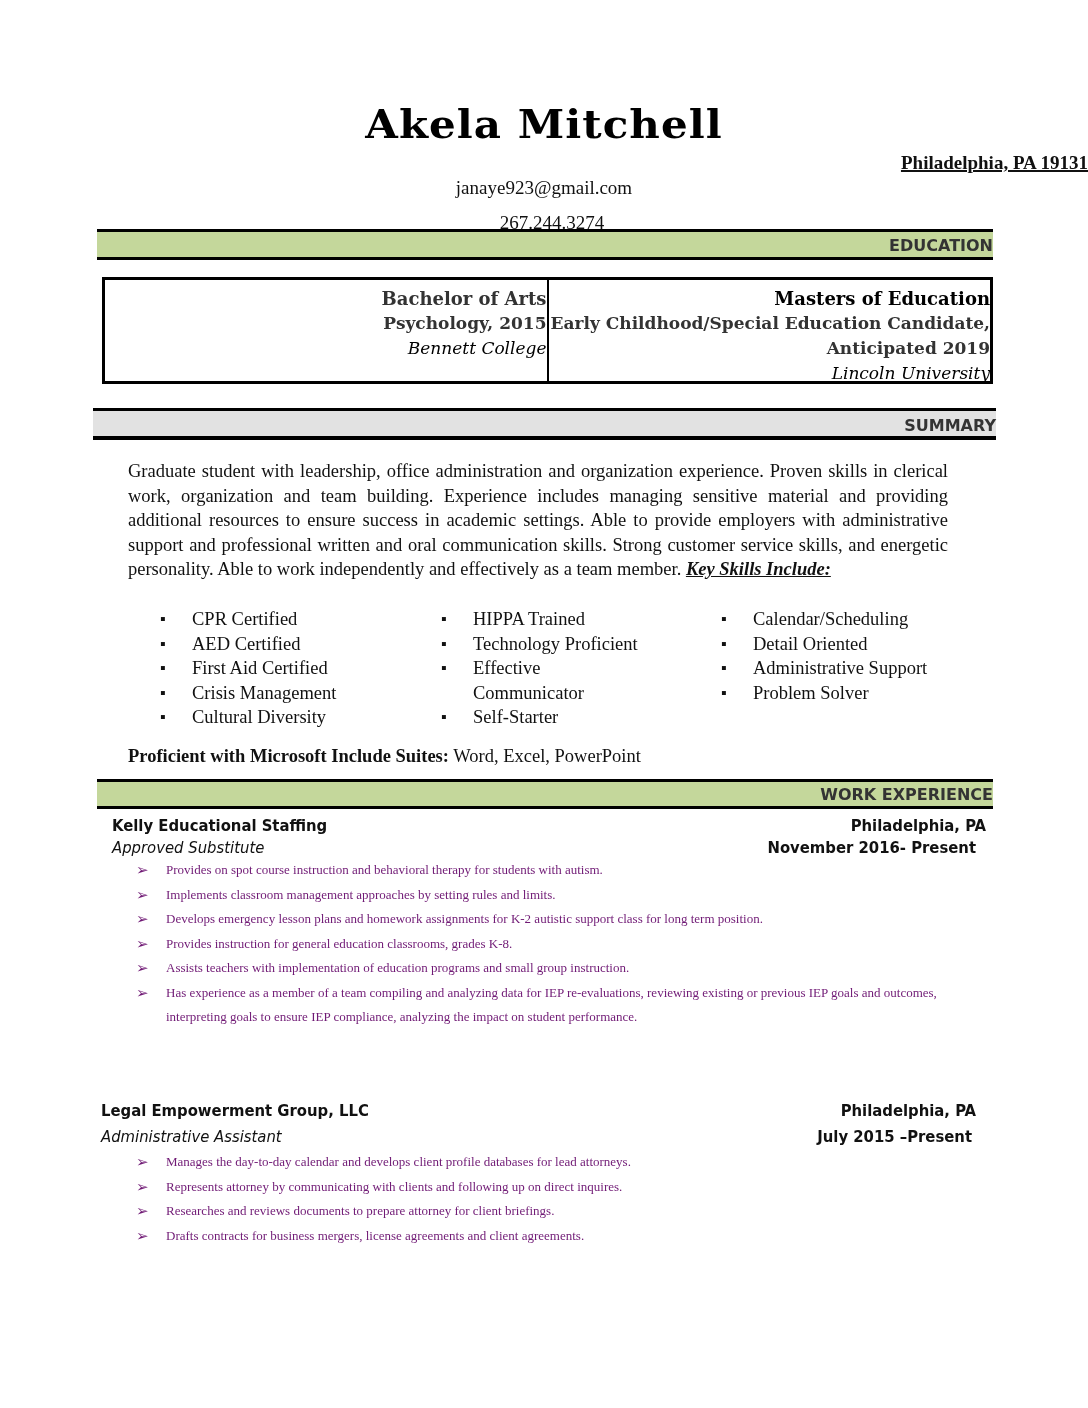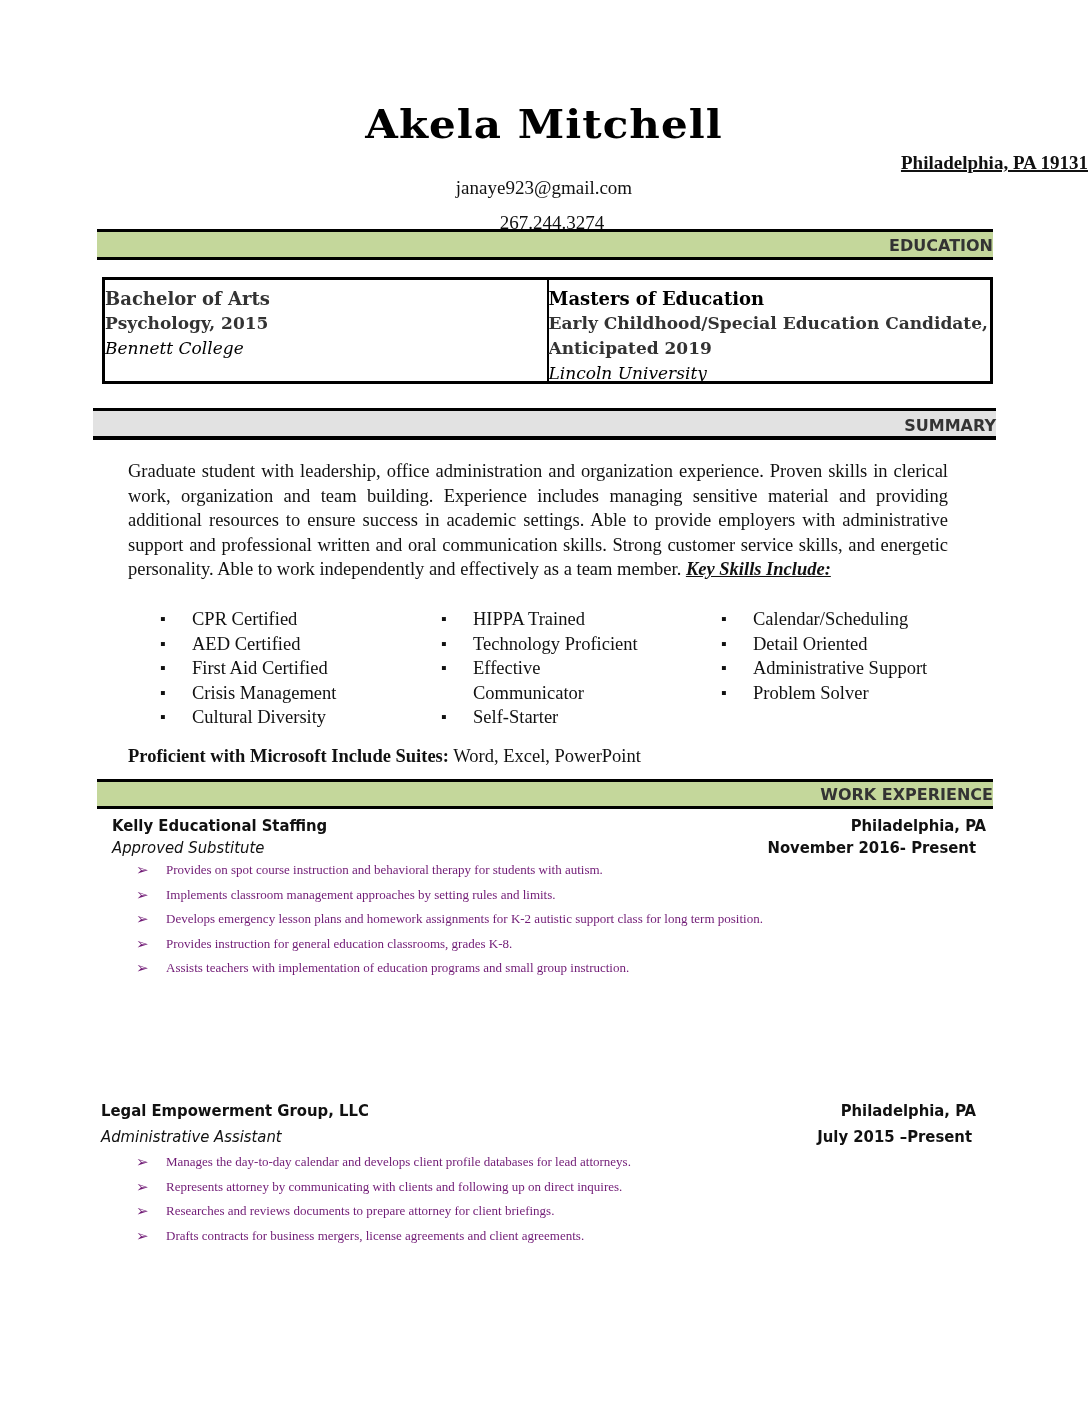--- a/index.html
+++ b/index.html
@@ -14,21 +14,21 @@
     .contact.phone { top: 212px; padding-left: 16px; }
 
     .bar { position: absolute; text-align: right; font-family: "DejaVu Sans", sans-serif; font-weight: bold; font-size: 16px; color: #333; }
     .bar.green { background: #c4d79b; }
     .bar.gray { background: #e2e2e2; }
     .edu-bar { left: 97px; top: 229px; width: 896px; height: 31px; line-height: 27px; border-top: 3px solid #000; border-bottom: 3px solid #000; }
     .sum-bar { left: 93px; top: 408px; width: 903px; height: 32px; line-height: 29px; border-top: 3px solid #000; border-bottom: 4px solid #000; }
     .work-bar { left: 97px; top: 779px; width: 896px; height: 30px; line-height: 26px; border-top: 3px solid #000; border-bottom: 3px solid #000; }
 
     .edu-box { position: absolute; left: 102px; top: 277px; width: 891px; height: 107px; border: 3px solid #000; display: flex; }
-    .edu-col { flex: 1; text-align: left; padding-top: 6px; font-family: "DejaVu Serif", serif; color: #333; font-size: 17px; line-height: 25px; }
+    .edu-col { flex: 1; text-align: right; padding-top: 6px; font-family: "DejaVu Serif", serif; color: #333; font-size: 17px; line-height: 25px; }
     .edu-col + .edu-col { border-left: 2px solid #000; }
     .edu-col .deg { font-weight: bold; font-size: 18px; }
     .edu-col .deg.dark { color: #000; }
     .edu-col .sub { font-weight: bold; }
     .edu-col .school { font-style: italic; color: #000; }
 
     .summary { position: absolute; left: 128px; top: 459px; width: 820px; font-size: 18.5px; line-height: 24.5px; text-align: justify; color: #111; }
     .summary .ks { font-weight: bold; font-style: italic; text-decoration: underline; }
 
     .skills { position: absolute; top: 607px; font-size: 18.5px; line-height: 24.5px; }
@@ -108,20 +108,21 @@
 <div class="job-row job-right" style="right:102px; top:816px;">Philadelphia,  PA</div>
 <div class="job-row job-title" style="left:112px; top:838px;">Approved Substitute</div>
 <div class="job-row job-right" style="right:112px; top:838px;">November 2016- Present</div>
 
 <ul class="bullets b1">
   <li>Provides on spot course instruction and behavioral therapy for students with autism.</li>
   <li>Implements classroom management approaches by setting rules and limits.</li>
   <li>Develops emergency lesson plans and homework assignments for K-2 autistic support class for long term position.</li>
   <li>Provides instruction for general education classrooms, grades K-8.</li>
   <li>Assists teachers with implementation of education programs and small group instruction.</li>
+  <li>Has experience as a member of a team compiling and analyzing data for IEP re-evaluations, reviewing existing or previous IEP goals and outcomes, interpreting goals to ensure IEP compliance, analyzing the impact on student performance.</li>
 </ul>
 
 <div class="job-row job-co" style="left:101px; top:1101px;">Legal Empowerment Group, LLC</div>
 <div class="job-row job-right" style="right:112px; top:1101px;">Philadelphia, PA</div>
 <div class="job-row job-title" style="left:101px; top:1127px;">Administrative Assistant</div>
 <div class="job-row job-right" style="right:116px; top:1127px;">July 2015 –Present</div>
 
 <ul class="bullets b2">
   <li>Manages the day-to-day calendar and develops client profile databases for lead attorneys.</li>
   <li>Represents attorney by communicating with clients and following up on direct inquires.</li>

